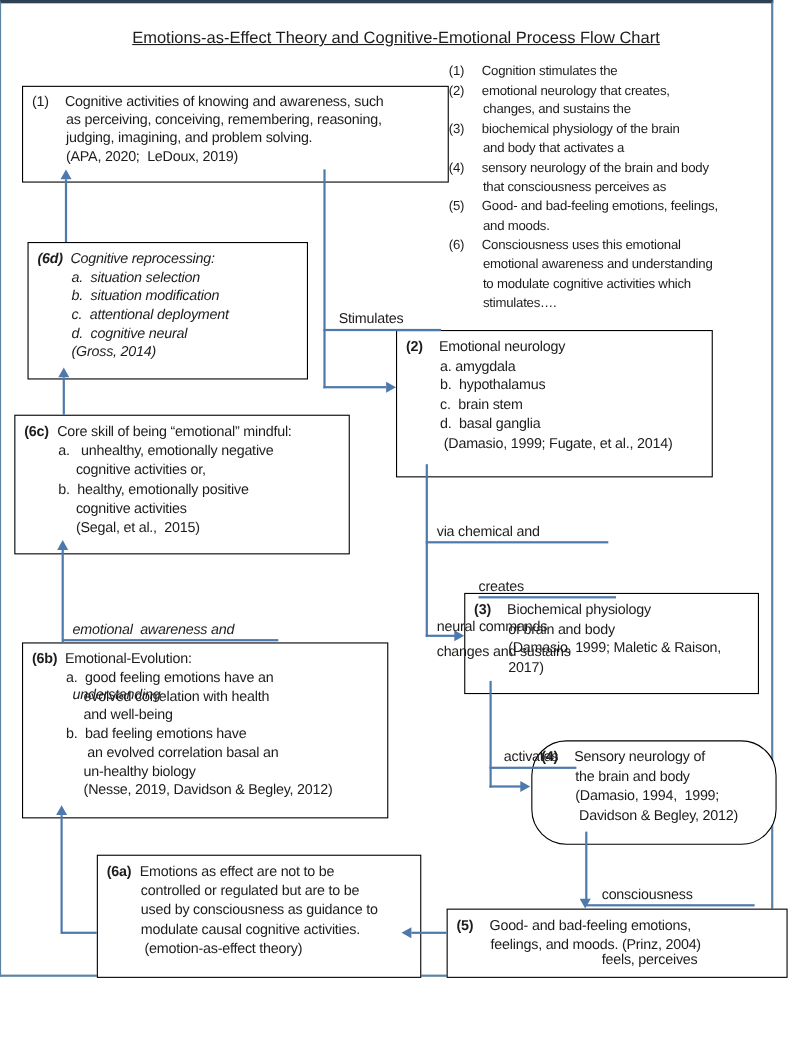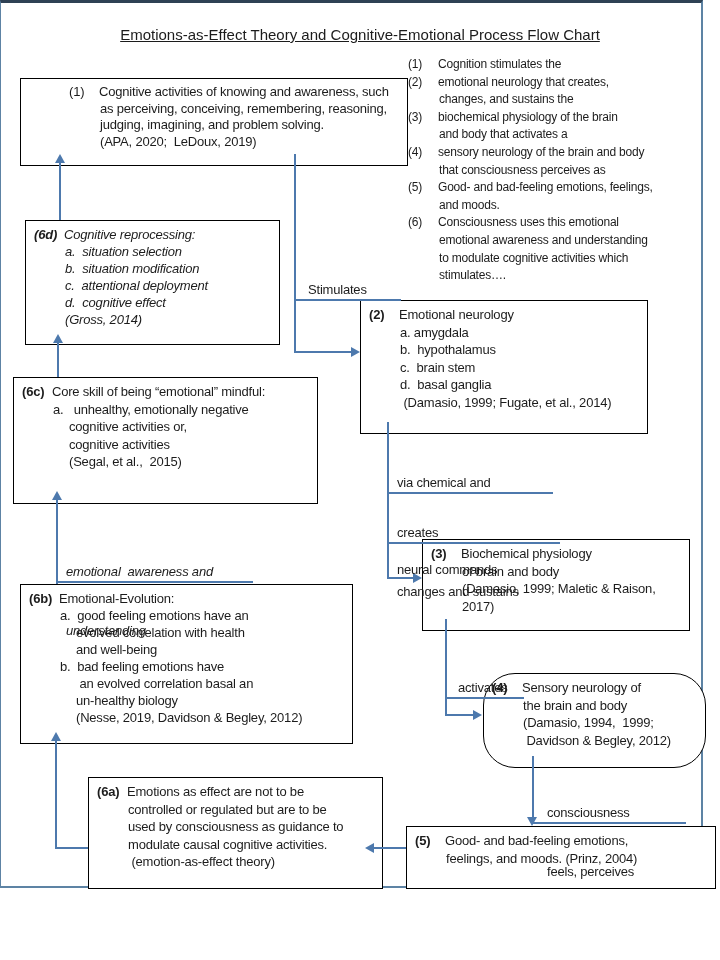--- a/index.html
+++ b/index.html
@@ -25,21 +25,21 @@
     border:1.5px solid var(--box-border,#000);
     background:#fff;padding:5px 8px;font-size:13px;line-height:17.5px;
     letter-spacing:-0.2px;
   }
   .plain{font-size:12px;line-height:17.6px;letter-spacing:-0.2px;}
   .ln{white-space:pre;}
   .ind1{padding-left:31px;}
   .ind2{padding-left:47px;}
   .pre{display:inline-block;min-width:30px;}
   .pre.b{font-weight:bold;}
-  .lh165 .ln{line-height:16.5px;margin-left:40px;}
+  .lh165 .ln{line-height:16.5px;}
   .lh17 .ln{line-height:17px;}
   
   .cline{background:var(--connector,#4d79ad);}
   
   .arr{width:0;height:0;}
   .arr.right{border-top:5px solid transparent;border-bottom:5px solid transparent;border-left:9px solid var(--connector,#4d79ad);}
   .arr.left{border-top:5px solid transparent;border-bottom:5px solid transparent;border-right:9px solid var(--connector,#4d79ad);}
   .arr.up{border-left:5px solid transparent;border-right:5px solid transparent;border-bottom:9px solid var(--connector,#4d79ad);}
   .arr.down{border-left:5px solid transparent;border-right:5px solid transparent;border-top:9px solid var(--connector,#4d79ad);}
   
@@ -74,37 +74,38 @@
     <div class="ln ind1">emotional awareness and understanding</div>
     <div class="ln ind1">to modulate cognitive activities which</div>
     <div class="ln ind1">stimulates….</div>
   </div>
 
 <div class="abs box lh17" style="left:25px;top:220px;width:237px;height:113px;font-style:italic;">
     <div class="ln"><span class="pre b">(6d)</span>Cognitive reprocessing:</div>
     <div class="ln ind1">a.  situation selection</div>
     <div class="ln ind1">b.  situation modification</div>
     <div class="ln ind1">c.  attentional deployment</div>
-    <div class="ln ind1">d.  cognitive effect</div>
+    <div class="ln ind1">d.  cognitive neural</div>
     <div class="ln ind1">(Gross, 2014)</div>
   </div>
 
 <div class="abs box" style="left:360px;top:300px;width:270px;height:122px;">
     <div class="ln"><span class="pre b">(2)</span>Emotional neurology</div>
     <div class="ln ind1">a. amygdala</div>
     <div class="ln ind1">b.  hypothalamus</div>
     <div class="ln ind1">c.  brain stem</div>
     <div class="ln ind1">d.  basal ganglia</div>
     <div class="ln ind1"> (Damasio, 1999; Fugate, et al., 2014)</div>
   </div>
 
 <div class="abs box" style="left:13px;top:377px;width:287px;height:115px;">
     <div class="ln"><span class="pre b">(6c)</span>Core skill of being “emotional” mindful:</div>
     <div class="ln ind1">a.   unhealthy, emotionally negative</div>
     <div class="ln ind2">cognitive activities or,</div>
+    <div class="ln ind1">b.  healthy, emotionally positive</div>
     <div class="ln ind2">cognitive activities</div>
     <div class="ln ind2">(Segal, et al.,  2015)</div>
   </div>
 
 <div class="abs box" style="left:422px;top:539px;width:250px;height:80px;">
     <div class="ln"><span class="pre b">(3)</span>Biochemical physiology</div>
     <div class="ln ind1">of brain and body</div>
     <div class="ln ind1">(Damasio, 1999; Maletic &amp; Raison,</div>
     <div class="ln ind1">2017)</div>
   </div>
@@ -148,21 +149,21 @@
 </div>
 
 <div class="abs cline" style="left:387px;top:422px;width:2px;height:157px;"></div>
 <div class="abs cline" style="left:387px;top:577px;width:27px;height:2px;"></div>
 <div class="abs arr right" style="left:413px;top:573px;"></div>
 <div class="abs clabel" style="left:387px;top:435px;width:166px;">
   <span class="u" style="padding-left:10px;">via chemical and</span>
   <span style="display:block;padding-left:10px;margin-top:28px;">neural commands</span>
 </div>
 <div class="abs clabel" style="left:387px;top:485px;width:173px;">
-  <span class="u" style="padding-left:10px;">creates</span>
+  <span class="u" style="margin-left:48px;">creates</span>
   <span style="display:block;padding-left:10px;">changes and sustains</span>
 </div>
 
 <div class="abs cline" style="left:445px;top:619px;width:2px;height:97px;"></div>
 <div class="abs cline" style="left:445px;top:714px;width:29px;height:2px;"></div>
 <div class="abs arr right" style="left:473px;top:710px;"></div>
 <div class="abs clabel" style="left:445px;top:640px;width:79px;">
   <span class="u" style="padding-left:13px;">activates</span>
 </div>
 

